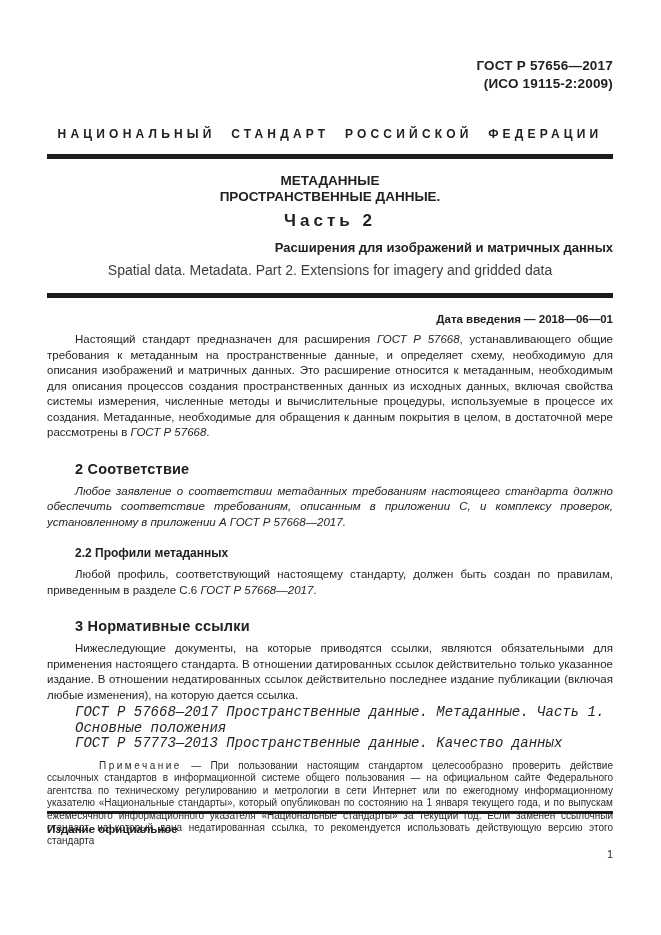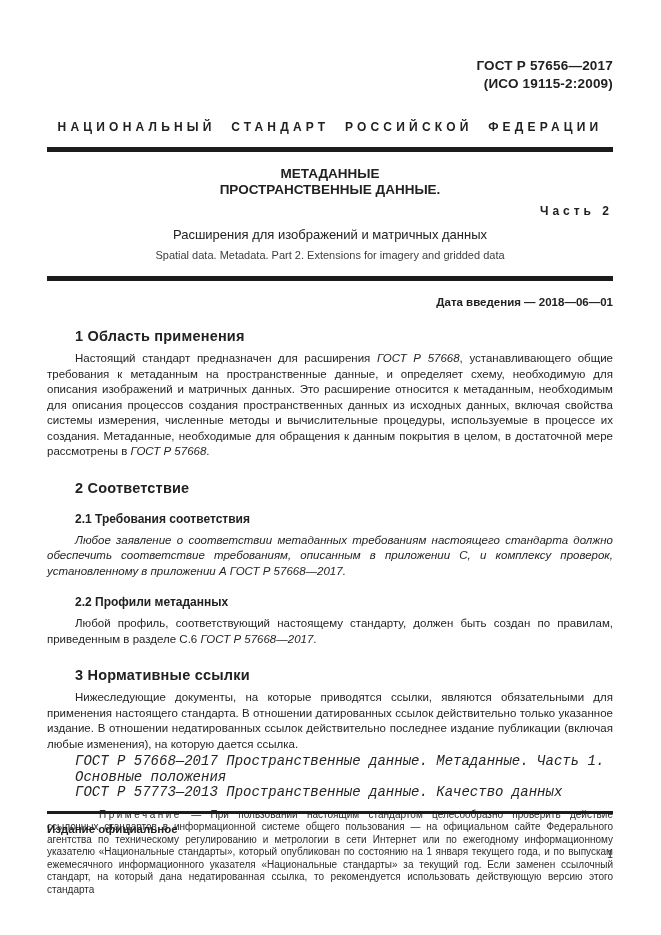--- a/index.html
+++ b/index.html
@@ -9,33 +9,33 @@
     font-family:"Liberation Sans", sans-serif;
     color:#212121;
     position:relative;
     overflow:hidden;
   }
   .page { position:absolute; inset:0; background:#ffffff; padding:57px 48px 0 47px;border-radius:18px; }
 
   .doc-ids { text-align:right; font-weight:bold; font-size:13.5px; line-height:18px; letter-spacing:0.2px; }
 
   .banner {
-    margin-top:27px; text-align:center; font-weight:bold; font-size:12px;
+    margin-top:34px; text-align:center; font-weight:bold; font-size:12px;
     letter-spacing:4.2px; word-spacing:8px; white-space:nowrap;
   }
 
   .rule { height:5px; background:#1c1c1c; }
   .rule-top { margin-top:13px; }
   .rule-mid { margin-top:15px; }
 
   .title-block { text-align:center; }
   .title-main { margin-top:14px; font-weight:bold; font-size:13.5px; line-height:16px; }
-  .part { margin-top:6px; font-weight:bold; font-size:12px; letter-spacing:4px;text-align:right; }
-  .subtitle-ru { margin-top:9px; font-weight:normal; font-size:13px; }
-  .subtitle-en { margin-top:7px; font-size:11px; color:#3d3d3d; }
+  .part { margin-top:6px; font-weight:bold; font-size:17px; letter-spacing:4px; }
+  .subtitle-ru { margin-top:9px; font-weight:bold; font-size:13px;text-align:right; }
+  .subtitle-en { margin-top:7px; font-size:14px; color:#3d3d3d; }
 
   .date-line { margin-top:15px; text-align:right; font-weight:bold; font-size:11.5px; }
 
   .h-main { margin:20px 0 0 28px; font-size:14.5px; font-weight:bold; letter-spacing:0.2px; }
   .h-sub  { margin:16px 0 0 28px; font-size:12px; font-weight:bold; }
 
   p.body {
     margin-top:7px; font-size:11.5px; line-height:15.5px;
     text-align:justify; text-indent:28px; color:#242424;
   }
@@ -80,26 +80,24 @@
     </div>
     <div class="part">Часть 2</div>
     <div class="subtitle-ru">Расширения для изображений и матричных данных</div>
     <div class="subtitle-en">Spatial data. Metadata. Part 2. Extensions for imagery and gridded data</div>
   </div>
 
   <div class="rule rule-mid"></div>
 
   <div class="date-line">Дата введения — 2018—06—01</div>
 
-  <div class="h-main">1 Область применения</div>
   <p class="body"><span>Настоящий стандарт предназначен для расширения </span><span class="inline-it">ГОСТ Р 57668</span><span>, устанавливающего общие требования к метаданным на пространственные данные, и определяет схему, необходимую для описания изображений и матричных данных. Это расширение относится к метаданным, необходимым для описания процессов создания пространственных данных из исходных данных, включая свойства системы измерения, численные методы и вычислительные процедуры, используемые в процессе их создания. Метаданные, необходимые для обращения к данным покрытия в целом, в достаточной мере рассмотрены в </span><span class="inline-it">ГОСТ Р 57668</span><span>.</span></p>
 
   <div class="h-main">2 Соответствие</div>
 
-  <div class="h-sub">2.1 Требования соответствия</div>
   <p class="body it">Любое заявление о соответствии метаданных требованиям настоящего стандарта должно обеспечить соответствие требованиям, описанным в приложении C, и комплексу проверок, установленному в приложении А ГОСТ Р 57668—2017.</p>
 
   <div class="h-sub">2.2 Профили метаданных</div>
   <p class="body"><span>Любой профиль, соответствующий настоящему стандарту, должен быть создан по правилам, приведенным в разделе C.6 </span><span class="inline-it">ГОСТ Р 57668—2017</span><span>.</span></p>
 
   <div class="h-main">3 Нормативные ссылки</div>
   <p class="body">Нижеследующие документы, на которые приводятся ссылки, являются обязательными для применения настоящего стандарта. В отношении датированных ссылок действительно только указанное издание. В отношении недатированных ссылок действительно последнее издание публикации (включая любые изменения), на которую дается ссылка.</p>
 
   <div class="ref-group">
     <div class="ref-line">ГОСТ Р 57668—2017 Пространственные данные. Метаданные. Часть 1. Основные положения</div>

